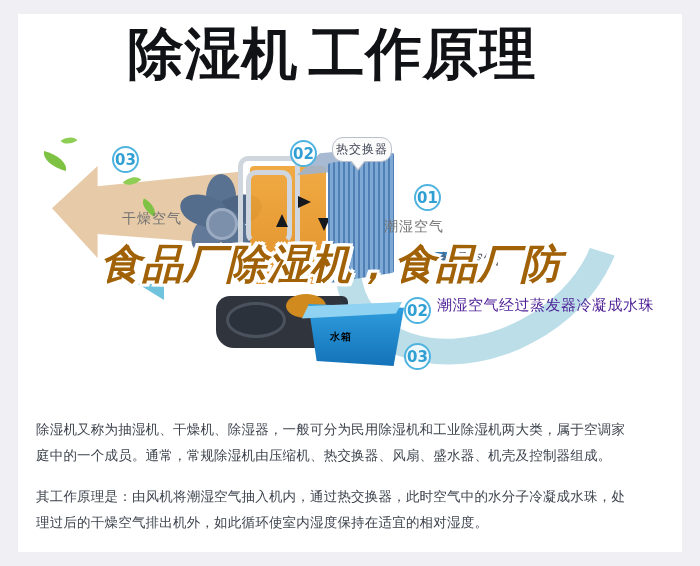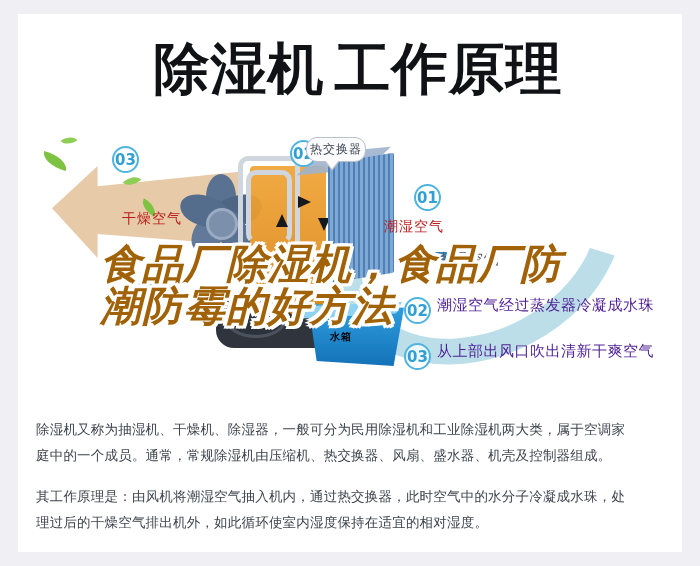--- a/index.html
+++ b/index.html
@@ -12,21 +12,21 @@
 
   
   .card{
     position:absolute;left:18px;top:14px;width:664px;height:538px;
     background:#ffffff;
   }
 
   
   .title-wrap{
     position:absolute;left:0;top:26px;width:664px;height:86px;
-    display:flex;align-items:center;justify-content:center;padding-left:26px;
+    display:flex;align-items:flex-start;justify-content:center;
   }
   .title{
     font-size:56px;line-height:1;font-weight:700;color:#111216;
     letter-spacing:1px;white-space:nowrap;
     font-family:"DejaVu Sans","Liberation Sans",sans-serif;
   }
   .title .t1{margin-right:10px;}
   .title .t2{font-weight:700;}
 
   
@@ -150,29 +150,29 @@
     border:2px solid #4fb3e0;color:#2f9fd4;background:rgba(255,255,255,.75);
     font-size:15px;font-weight:700;display:flex;align-items:center;justify-content:center;
     font-family:"DejaVu Sans","Liberation Sans",sans-serif;
   }
   .badge.b03{left:112px;top:28px;}
   .badge.b02{left:290px;top:22px;}
   .badge.b01{left:414px;top:66px;}
 
   
   .dlabel{
-    position:absolute;font-size:14px;color:#b91c1c;letter-spacing:1px;
+    position:absolute;font-size:14px;color:#737373;letter-spacing:1px;
     font-family:"DejaVu Sans","Liberation Sans",sans-serif;
   }
   .dlabel.dry{left:122px;top:92px;}
   .dlabel.moist{left:384px;top:100px;}
 
   
   .callout{
-    position:absolute;left:306px;top:19px;padding:3px 3px;
+    position:absolute;left:332px;top:19px;padding:3px 3px;
     border:1.5px solid #b9c0cb;border-radius:11px;background:#fbfbfc;
     font-size:12px;color:#3b4250;letter-spacing:1px;white-space:nowrap;
   }
   .callout:after{
     content:"";position:absolute;left:18px;bottom:-8px;
     width:0;height:0;border-left:7px solid transparent;border-right:7px solid transparent;
     border-top:9px solid #fbfbfc;
   }
   .callout:before{
     content:"";position:absolute;left:17px;bottom:-10px;
@@ -278,26 +278,24 @@
     <div class="legend-row obscured">
       <span class="badge">01</span>
       <span class="legend-txt">潮湿空气</span>
     </div>
     <div class="legend-row">
       <span class="badge">02</span>
       <span class="legend-txt">潮湿空气经过蒸发器冷凝成水珠</span>
     </div>
     <div class="legend-row">
       <span class="badge">03</span>
-      <span class="legend-txt">从上部出风口吹出清新干爽空气</span>
     </div>
   </div>
 
   <div class="overlay">
     <span class="ln"><span>食品厂除湿机，</span><span>食品厂防</span></span>
-    <span class="ln">潮防霉的好方法</span>
   </div>
 
   <div class="body">
     <p>除湿机又称为抽湿机、干燥机、除湿器，一般可分为民用除湿机和工业除湿机两大类，属于空调家庭中的一个成员。通常，常规除湿机由压缩机、热交换器、风扇、盛水器、机壳及控制器组成。</p>
     <p>其工作原理是：由风机将潮湿空气抽入机内，通过热交换器，此时空气中的水分子冷凝成水珠，处理过后的干燥空气排出机外，如此循环使室内湿度保持在适宜的相对湿度。</p>
   </div>
 </div>
 
 </body></html>

